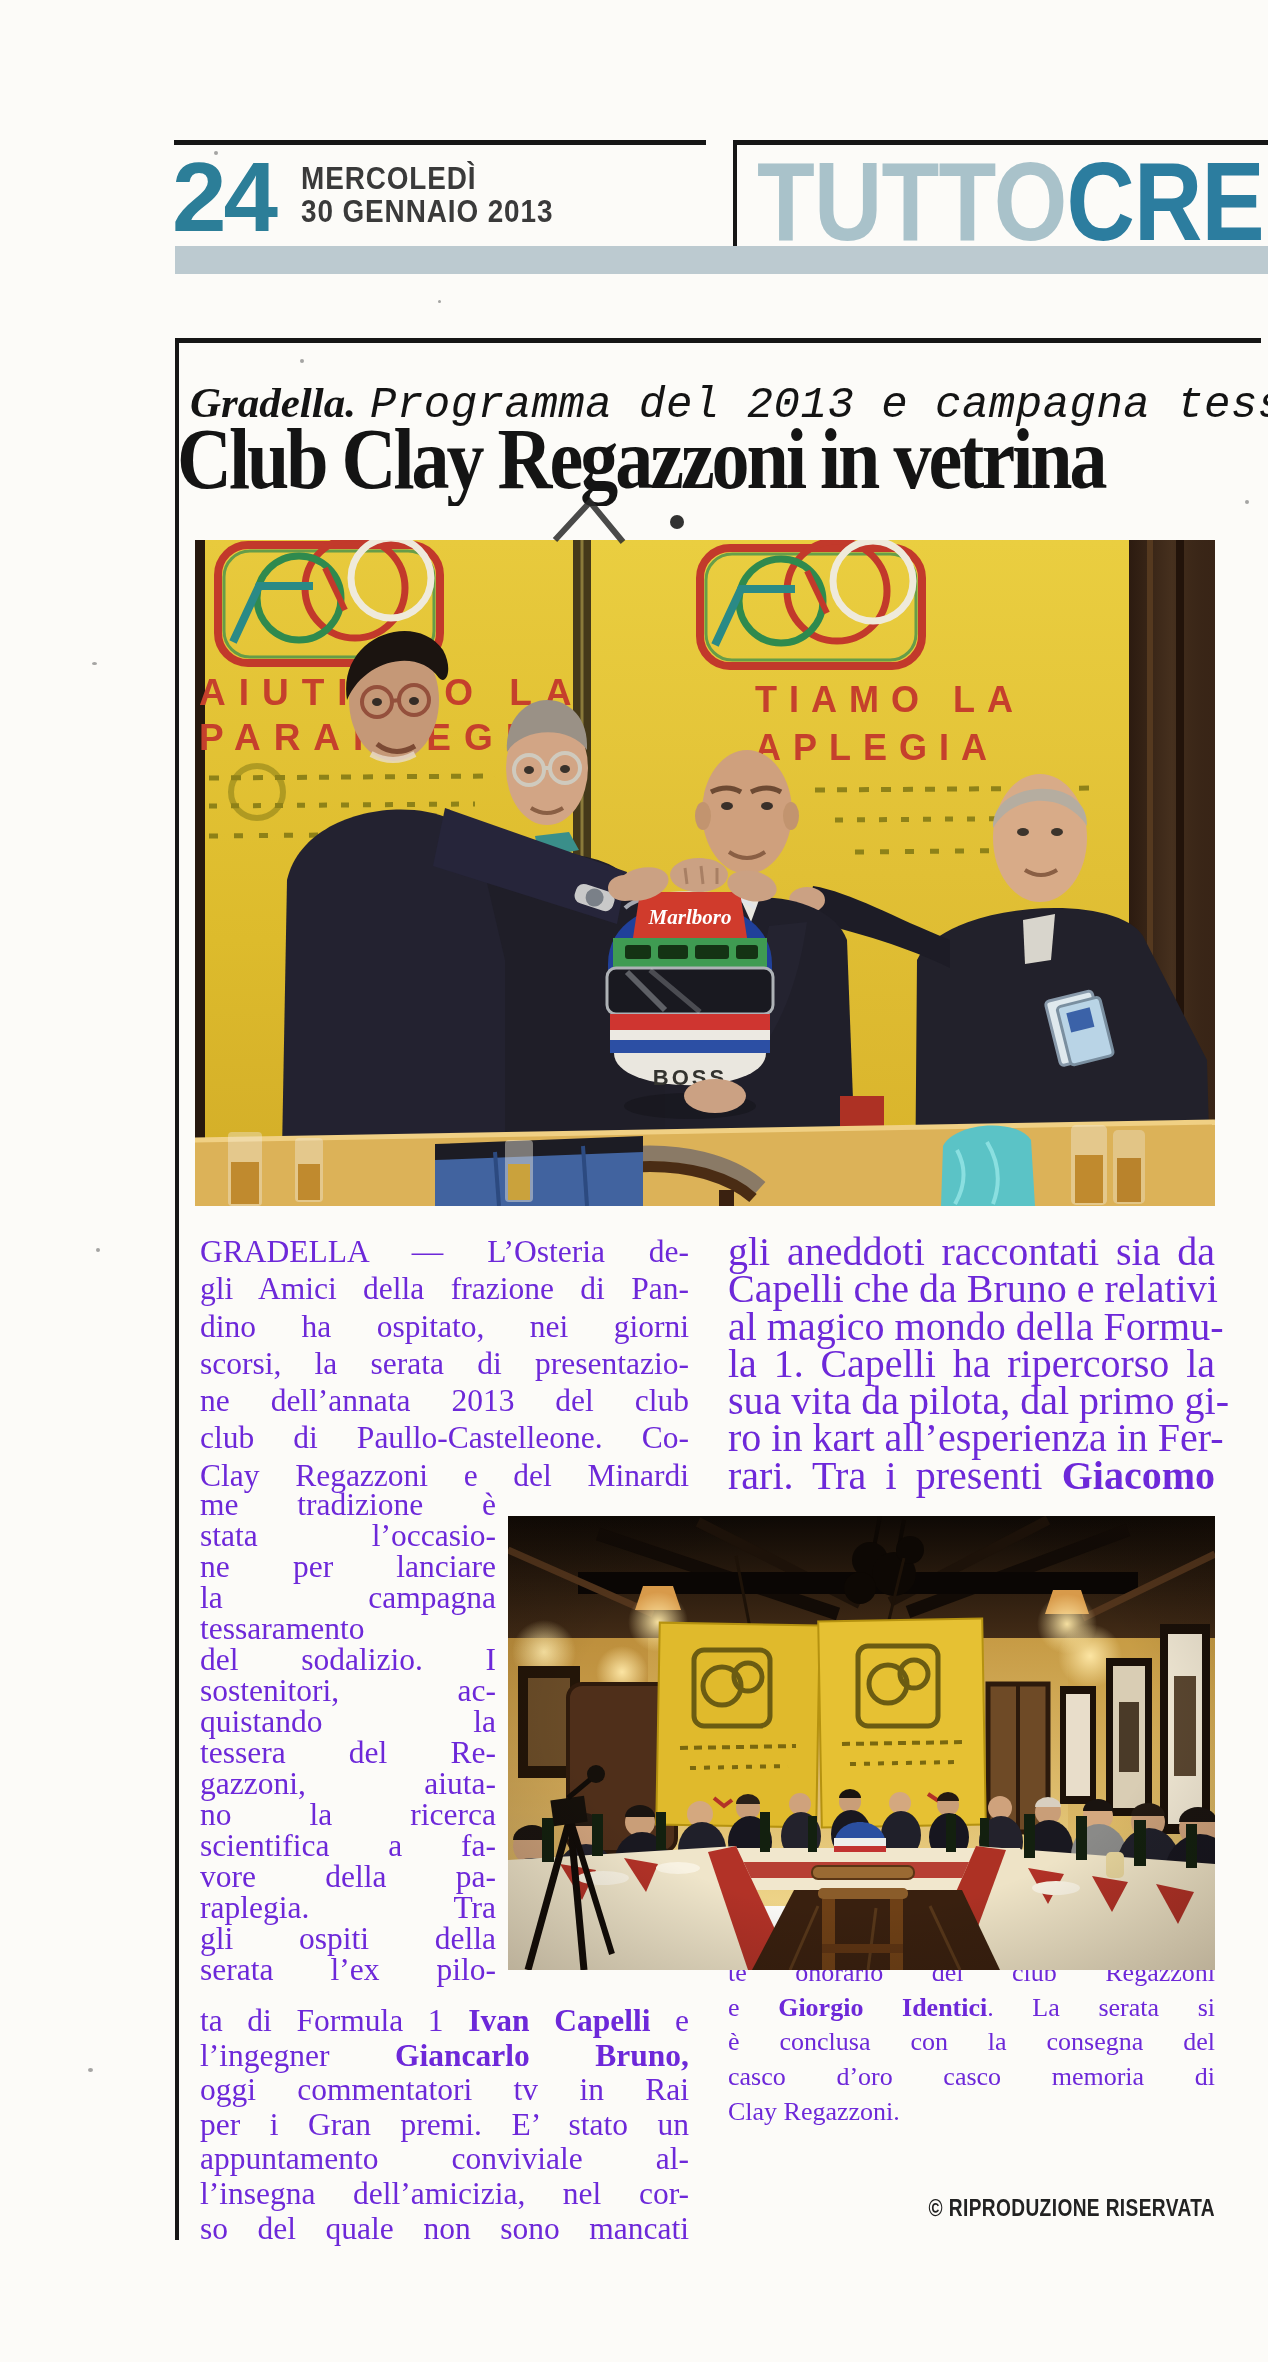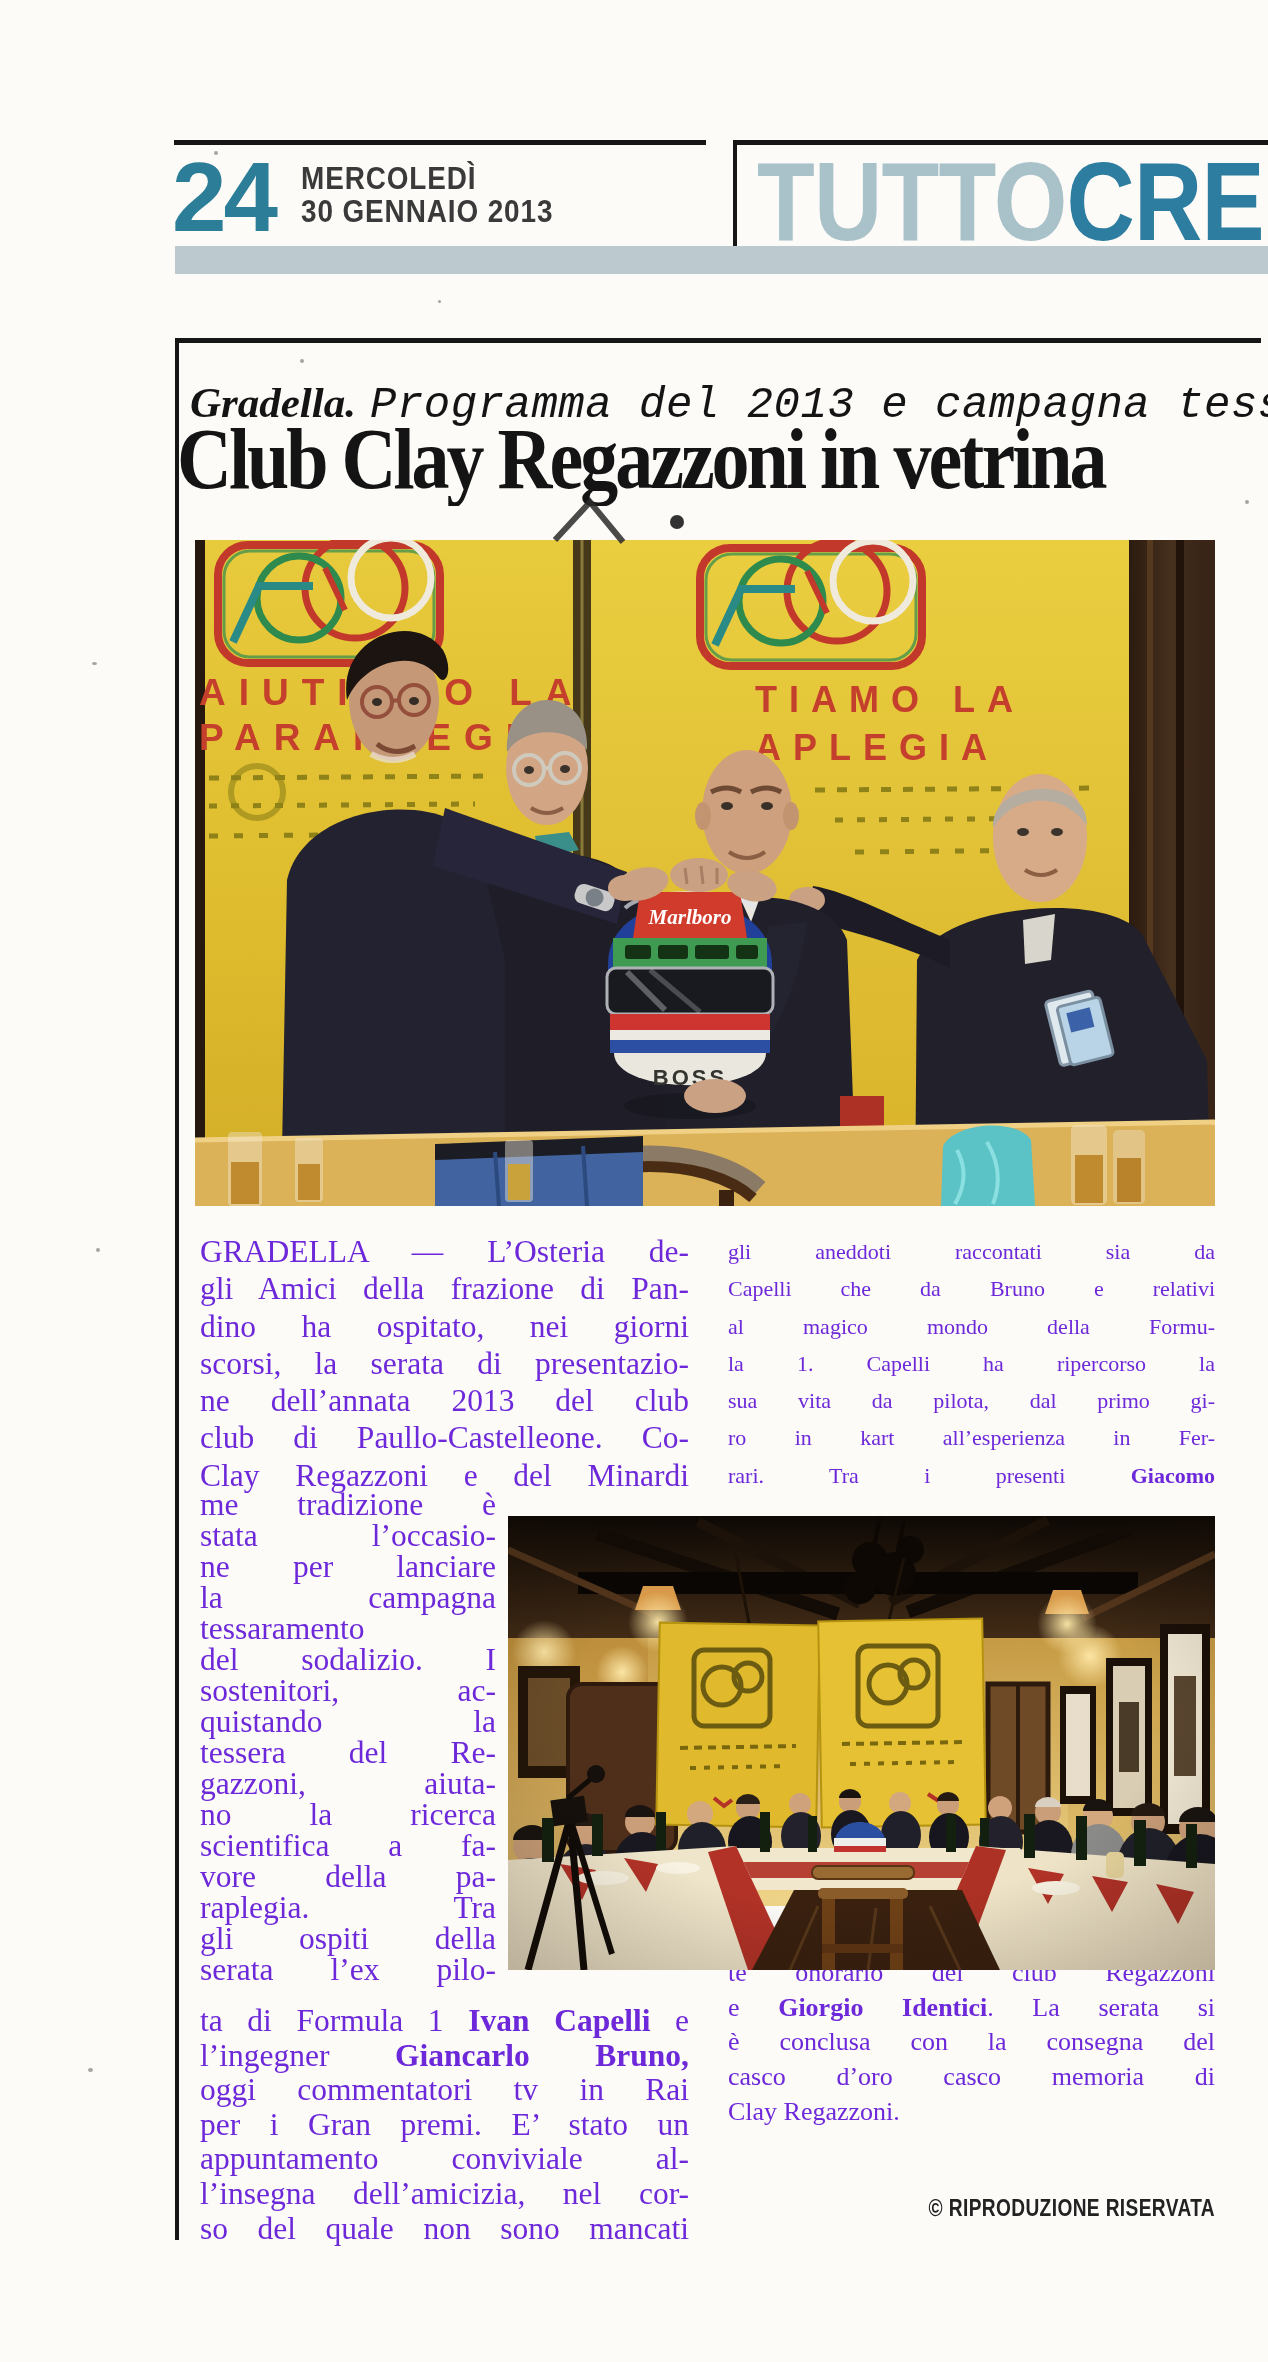--- a/index.html
+++ b/index.html
@@ -28,21 +28,21 @@
   #headline{position:absolute;left:177px;top:414px;font-size:76px;font-weight:bold;line-height:1;
             letter-spacing:-3px;color:#141414;white-space:nowrap;transform:scaleY(1.15);
             transform-origin:left top;}
 
   
   .bodycol{position:absolute;color:#6d28d9;}
   .line{text-align:justify;text-align-last:justify;white-space:nowrap;}
   .line.noj{text-align-last:left;}
   .line .b{font-weight:bold;}
   #col-left-top    {left:200px;top:1233px;width:489px;font-size:31.5px;line-height:37.3px;}
-  #col-right-top   {left:728px;top:1233px;width:487px;font-size:22px;line-height:37.3px;}
+  #col-right-top   {left:728px;top:1233px;width:487px;font-size:40px;line-height:37.3px;}
   #col-left-narrow {left:200px;top:1489px;width:296px;font-size:31.5px;line-height:31px;}
   #col-left-bottom {left:200px;top:2004px;width:489px;font-size:31.5px;line-height:34.6px;}
   #col-right-bottom{left:728px;top:1921px;width:487px;font-size:26px;line-height:34.8px;}
   #copyright{position:absolute;left:728px;top:2194px;width:487px;text-align:right;
              font-family:"Liberation Sans",sans-serif;font-weight:bold;font-size:24.5px;
              color:#222;transform:scaleX(.78);transform-origin:right top;letter-spacing:.5px;}
 
   
   #photo1{position:absolute;left:195px;top:540px;width:1020px;height:666px;}
   #photo2{position:absolute;left:508px;top:1516px;width:707px;height:454px;}

